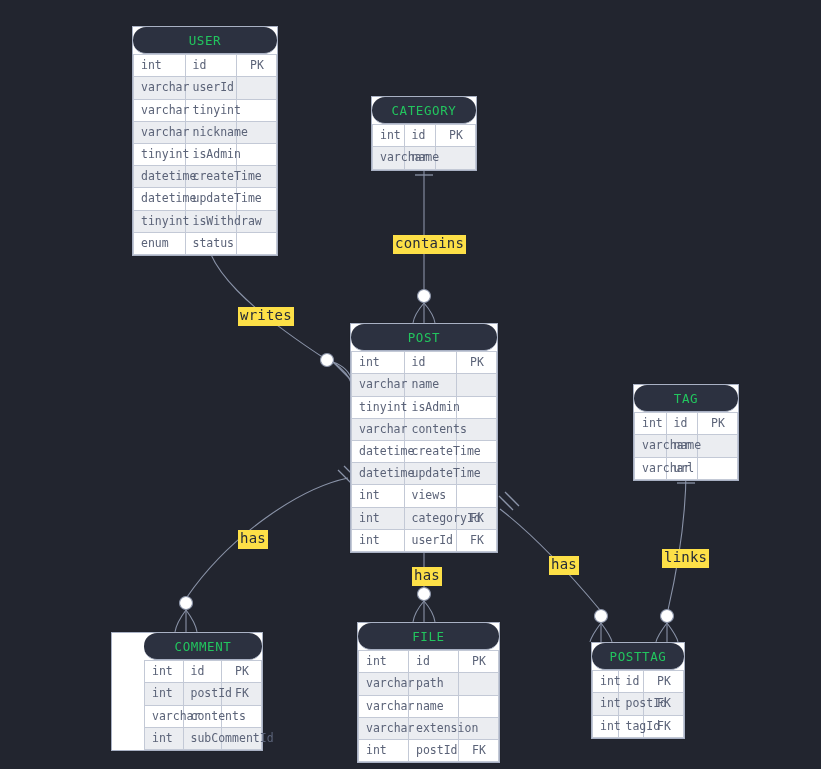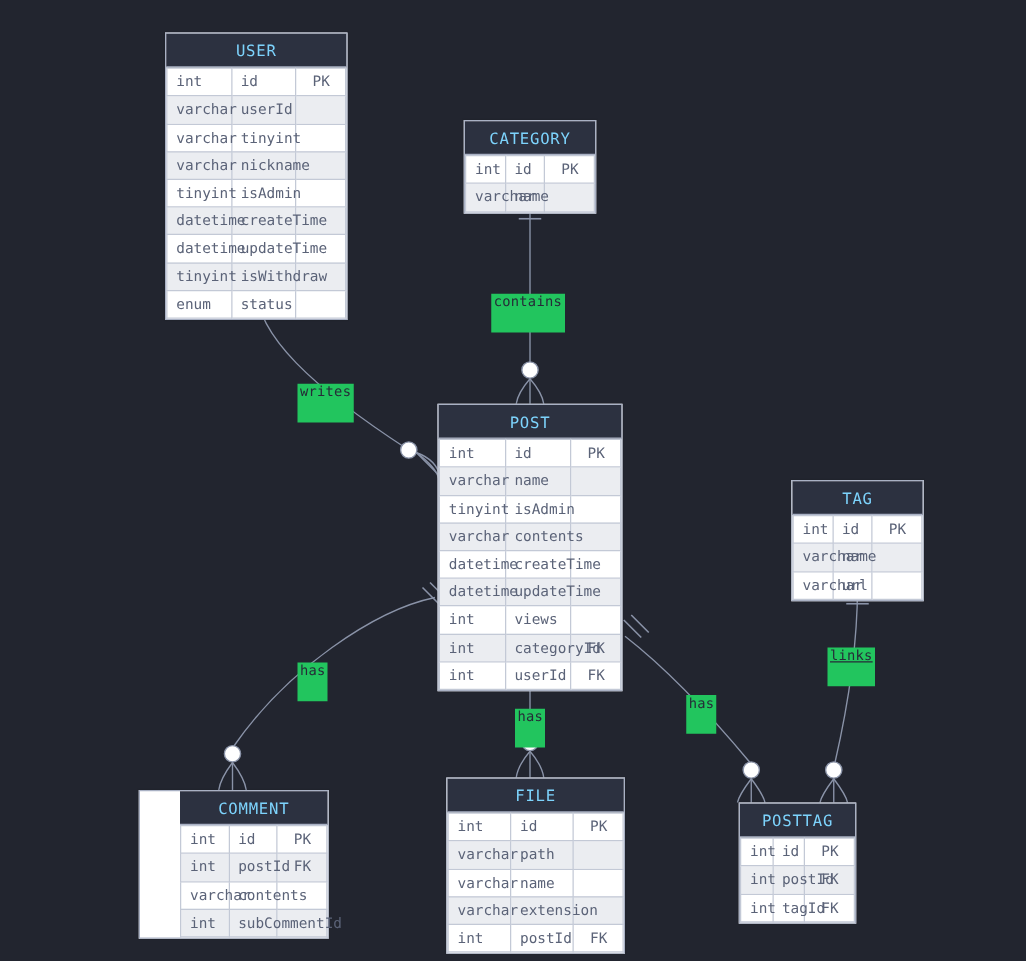--- a/index.html
+++ b/index.html
@@ -30,27 +30,28 @@
   }
   .entity {
     position: absolute;
     border: 1px solid #a9b1c4;
     background: #ffffff;
     box-sizing: border-box;
     box-shadow: 0 0 0 1px rgba(0,0,0,0.05);
   }
   .entity-header {
     background: #2c3140;
-    color: #7dd3fc;
+    color: #22c55e;
     text-align: center;
     font-size: 12.5px;
     letter-spacing: 0.6px;
     padding: 7px 0 6px 0;
     border-bottom: 1px solid #a9b1c4;
     line-height: 1.05;
+    border-radius: 13px;
   }
   table.attrs {
     border-collapse: collapse;
     width: 100%;
     table-layout: fixed;
   }
   table.attrs td {
     border: 1px solid #c3c9d6;
     font-size: 11.5px;
     color: #5b6378;
@@ -65,25 +66,25 @@
   }
   td.key {
     text-align: center;
     padding-left: 3px;
     padding-right: 3px;
     color: #5b6378;
     margin-top: 44px;
   }
   .edge-label {
     position: absolute;
-    background: #22c55e;
+    background: #fde047;
     color: #262b38;
-    font-size: 11px;
+    font-size: 14px;
     font-family: "DejaVu Sans Mono", "Liberation Mono", monospace;
-    padding: 0px 2px 17px 2px;
+    padding: 0px 2px 1px 2px;
     line-height: 1.25;
     letter-spacing: 0.2px;
     white-space: nowrap;
   }
 </style>
 </head>
 <body>
 
 <div id="canvas">
 
@@ -369,16 +370,16 @@
         </table>
       </div>
     </div>
 
   <div id="label-layer">
       <div class="edge-label" style="left: 238px; top: 307px;">writes</div>
       <div class="edge-label" style="left: 393px; top: 235px;">contains</div>
       <div class="edge-label" style="left: 238px; top: 530px;">has</div>
       <div class="edge-label" style="left: 412px; top: 567px;">has</div>
       <div class="edge-label" style="left: 549px; top: 556px;">has</div>
-      <div class="edge-label" style="left: 662px; top: 518px; text-decoration: underline;">links</div>
+      <div class="edge-label" style="left: 662px; top: 549px;">links</div>
     </div>
 
 </div>
 
 </body></html>

